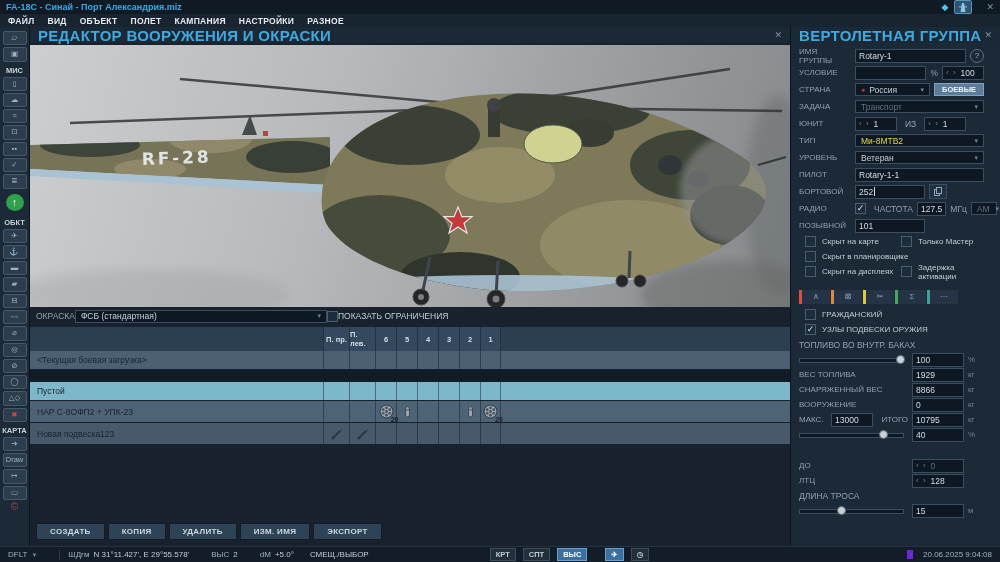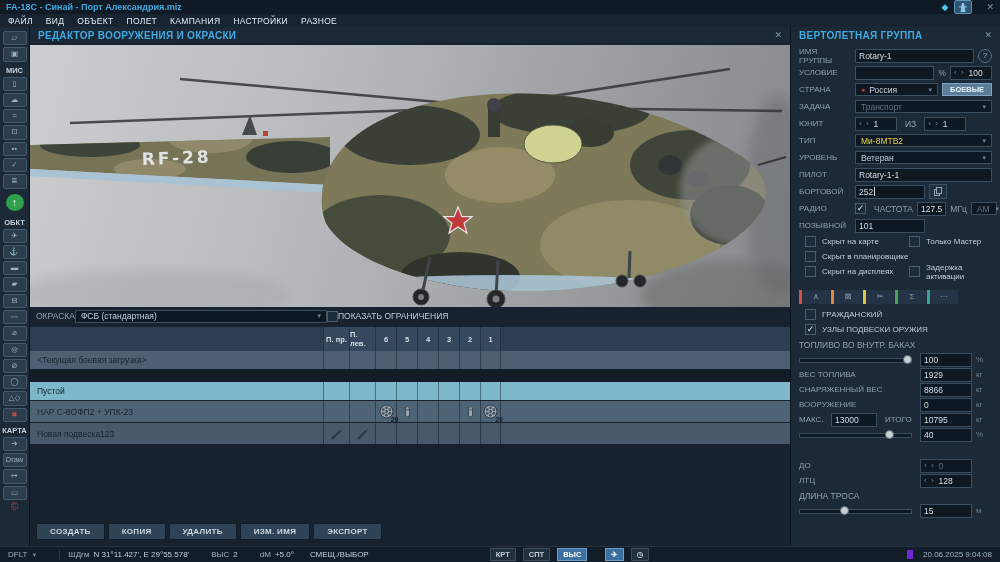--- a/index.html
+++ b/index.html
@@ -9,36 +9,36 @@
   .titlebar{position:absolute;left:0;top:0;width:1000px;height:14px;background:#0f1a25;
             display:flex;align-items:center;padding:0 6px;box-sizing:border-box;}
   .titlebar .ttl{color:#3fa9e0;font-size:9px;font-weight:bold;white-space:nowrap;}
   .titlebar .sp{flex:1;}
   .gem{color:#4fc3e8;font-size:9px;margin-right:6px;}
   .beaconbox{width:16px;height:12px;background:#2d5470;border:1px solid #5d93b8;border-radius:2px;
              display:flex;align-items:center;justify-content:center;margin-right:14px;}
   .closex{color:#7f93a3;font-size:9px;}
   .menubar{position:absolute;left:0;top:14px;width:1000px;height:13px;background:#182430;
            display:flex;align-items:center;gap:13px;padding-left:8px;box-sizing:border-box;}
-  .menubar span{color:#e3eaf0;font-size:8.5px;font-weight:normal;letter-spacing:.3px;}
+  .menubar span{color:#e3eaf0;font-size:8.5px;font-weight:bold;letter-spacing:.3px;}
   
   .lefttb{position:absolute;left:0;top:27px;width:30px;height:519px;background:#1c2936;
           border-right:1px solid #0b131c;display:flex;flex-direction:column;align-items:center;
           padding-top:3px;box-sizing:border-box;}
   .tbb{width:22px;height:13px;margin:1px 0;background:#2c3d4d;border:1px solid #46596b;border-radius:2px;
        color:#9fb2c1;font-size:7.5px;line-height:12px;text-align:center;overflow:hidden;white-space:nowrap;}
   .tbl{color:#c7d2db;font-size:7.5px;font-weight:bold;margin:3px 0 1px;}
   .greenb{width:18px;height:18px;border-radius:50%;background:#2fa04c;color:#eef7f0;font-size:11px;
           line-height:17px;text-align:center;margin:4px 0;}
   .redx{color:#cc4b41 !important;}
   .copyr{margin-top:auto;margin-bottom:34px;color:#a84444;font-size:10px;}
   
   .editor{position:absolute;left:30px;top:27px;width:760px;height:519px;background:#17222e;}
   .panelh{height:16px;display:flex;align-items:center;padding:0 8px;background:#1b2836;}
-  .panelh .pt{color:#3fa9e0;font-size:10px;font-weight:bold;letter-spacing:.3px;}
+  .panelh .pt{color:#3fa9e0;font-size:15px;font-weight:bold;letter-spacing:.3px;}
   .panelh .sp{flex:1;}
   .viewport{position:relative;height:262px;margin-top:2px;overflow:hidden;
             background:linear-gradient(105deg,#c9cbcc 0%,#b2b5b7 40%,#929598 75%,#7e8184 100%);}
   .viewport svg{position:absolute;left:0;top:0;}
   .paintrow{height:18px;display:flex;align-items:center;padding:0 6px;background:#17222e;}
   .lbl{color:#8fa1b0;font-size:8.5px;}
   .sel{background:#0e1823;border:1px solid #3a4e62;height:13px;color:#c6d1db;font-size:8.5px;
        display:flex;align-items:center;padding:0 5px;box-sizing:border-box;}
   .sel::after{content:"▾";color:#6d8296;font-size:7px;margin-left:auto;padding-left:6px;}
   .cb{width:9px;height:9px;background:#1d2c3a;border:1px solid #4a5e72;flex-shrink:0;
@@ -56,21 +56,21 @@
   .row .rn{color:#152330;font-size:8.5px;padding-left:7px;display:flex;align-items:center;height:100%;}
   .gap{height:12px;background:#121c26;}
   .wicon{position:relative;display:flex;align-items:center;justify-content:center;}
   .cnt{position:absolute;right:-5px;bottom:-4px;font-size:7px;font-weight:bold;color:#16222e;font-style:normal;}
   .btnrow{position:absolute;left:6px;bottom:6px;display:flex;gap:3px;}
   .btn{background:#2e4355;border:1px solid #121d27;color:#cdd8e1;font-size:8px;font-weight:bold;
        padding:3px 13px;letter-spacing:.3px;}
   
   .group{position:absolute;left:790px;top:27px;width:210px;height:519px;background:#1c2937;
          border-left:1px solid #0b131c;box-sizing:border-box;}
-  .gcontent{padding:4px 8px 0 8px;display:flex;flex-direction:column;}
+  .gcontent{padding:4px 16px 0 8px;display:flex;flex-direction:column;}
   .grow{display:flex;align-items:center;height:17px;gap:4px;}
   .grow.s{height:15px;}
   .flabel{width:52px;color:#8fa1b0;font-size:8px;flex-shrink:0;}
   .inp{background:#0e1823;border:1px solid #3a4e62;height:12px;color:#d3dde6;font-size:8.5px;
        padding:0 3px;display:flex;align-items:center;box-sizing:content-box;}
   .flex1{flex:1;}
   .spin{background:#0e1823;border:1px solid #3a4e62;height:12px;color:#d3dde6;font-size:8.5px;
         padding:0 3px;display:flex;align-items:center;gap:2px;}
   .spin::before{content:"‹ ›";color:#6d8296;font-size:8px;letter-spacing:1px;margin-right:2px;}
   .spin.dis{color:#5a6b7a;}

